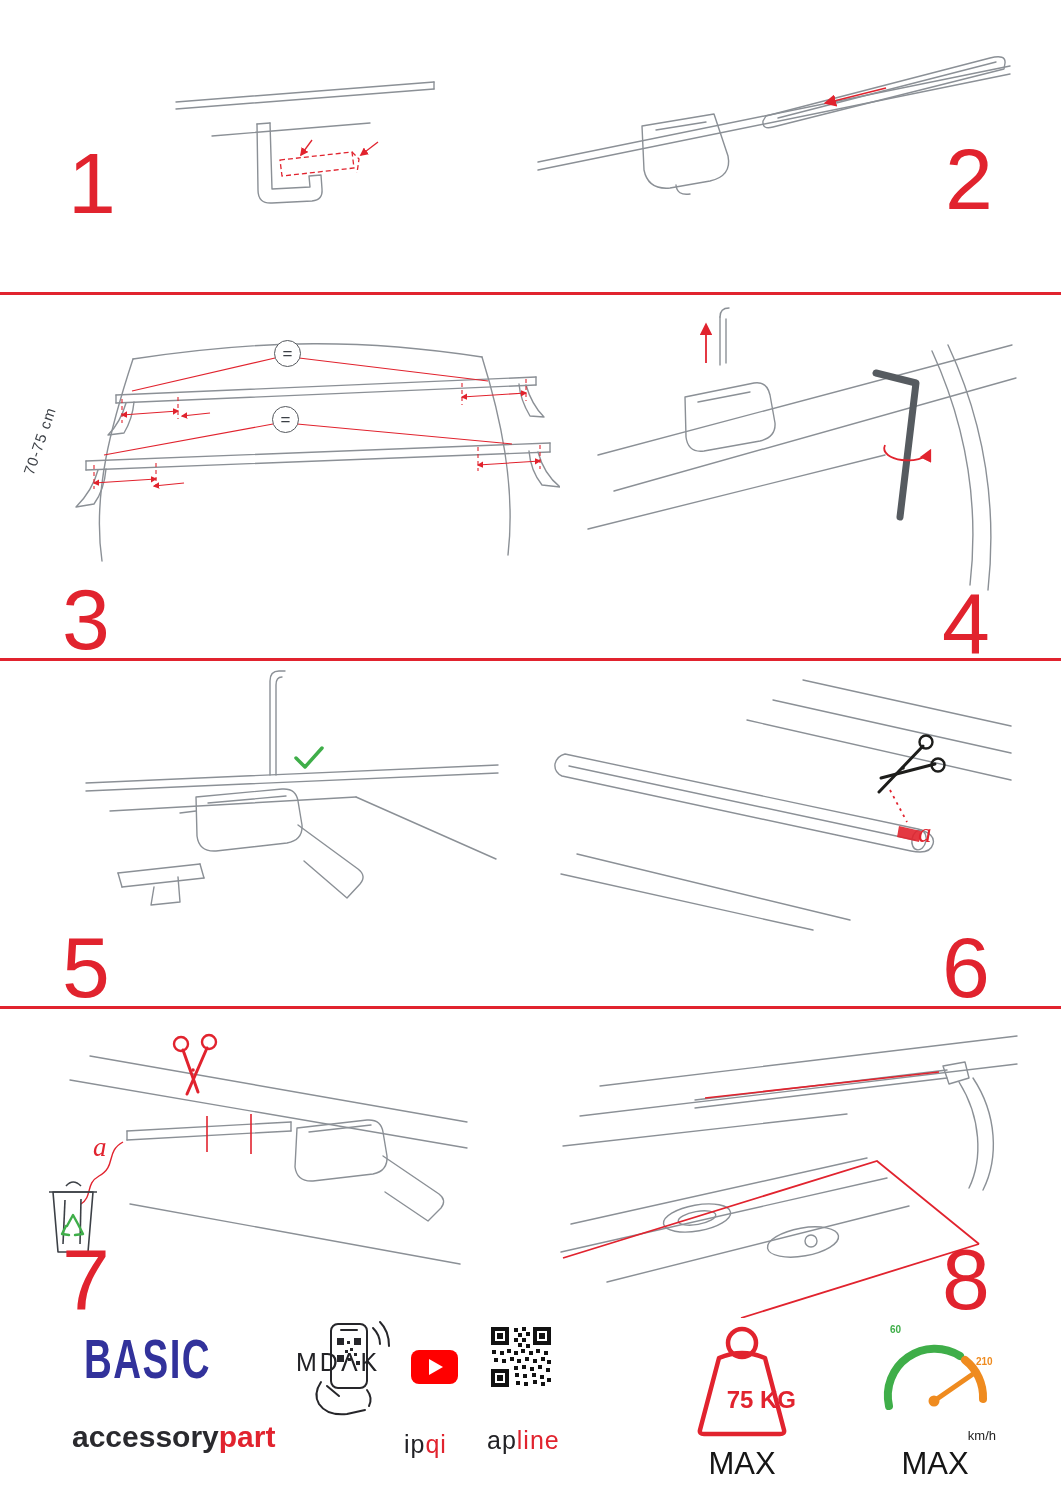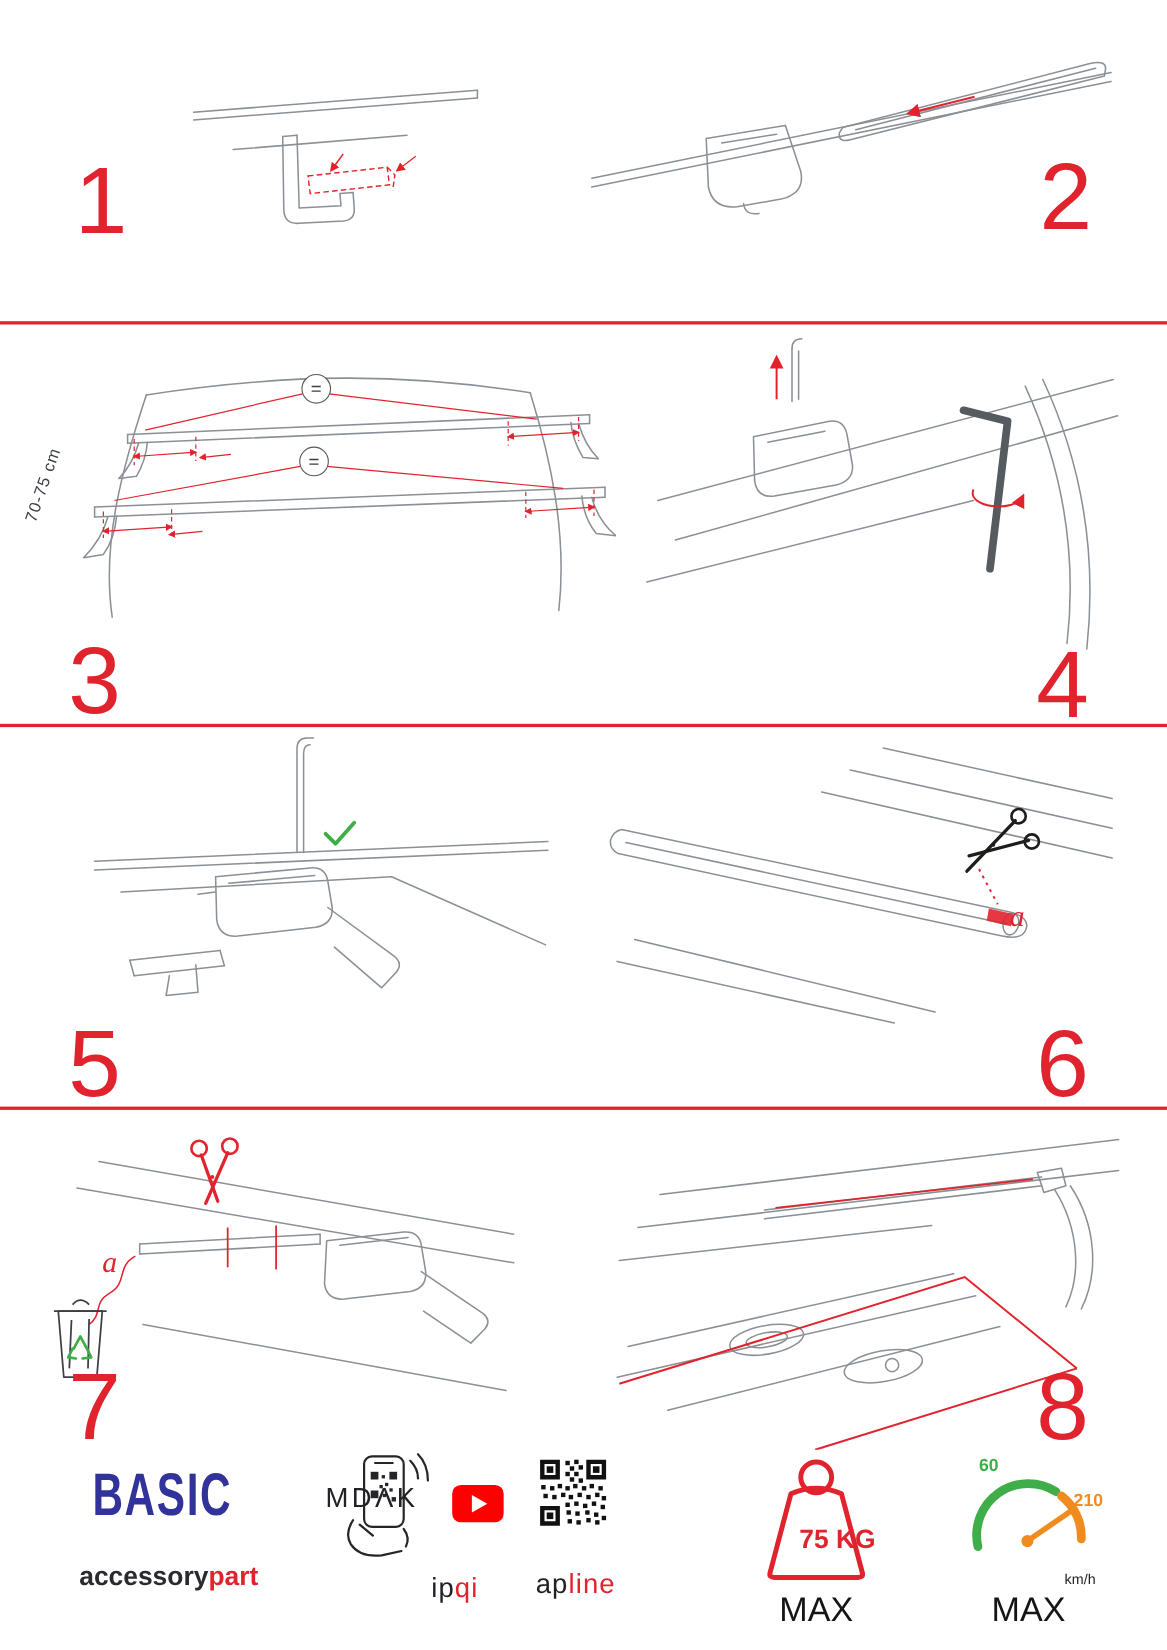--- a/index.html
+++ b/index.html
@@ -20,29 +20,29 @@
   .eq-circle{position:absolute;width:27px;height:27px;border:1.6px solid #55595e;border-radius:50%;
              background:#fff;display:flex;align-items:center;justify-content:center;
              font-size:17px;color:#3c4046;z-index:3}
   .rot-label{position:absolute;font-size:15px;color:#3c4046;letter-spacing:1px;
              transform:rotate(-71deg);transform-origin:left bottom;white-space:nowrap}
   .cut-label{position:absolute;font-family:"Liberation Serif",serif;font-style:italic;
              font-size:27px;color:var(--red);line-height:1}
   .brand-basic{position:absolute;left:84px;top:1328px;font-size:52px;font-weight:700;
                color:var(--blue);letter-spacing:2px;transform:scale(0.74,1.05);
                transform-origin:left top;white-space:nowrap}
-  .brand-sub{position:absolute;left:72px;top:1420px;font-size:24px;font-weight:700;
+  .brand-sub{position:absolute;left:72px;top:1420px;font-size:30px;font-weight:700;
              color:#2a2a2e;letter-spacing:0;white-space:nowrap}
   .brand-sub .red{color:var(--red)}
   .partner{position:absolute;font-size:25px;color:#222226;letter-spacing:3px;white-space:nowrap}
   .partner .red{color:var(--red)}
   .weight-text{position:absolute;left:688px;top:1386px;width:108px;text-align:right;
                font-size:24px;font-weight:700;color:var(--red)}
   .max-label{position:absolute;font-size:31px;font-weight:400;color:#151515;text-align:center}
-  .gauge-num{position:absolute;font-size:16px;font-weight:700}
+  .gauge-num{position:absolute;font-size:10px;font-weight:700}
   .gauge-unit{position:absolute;left:874px;top:1428px;width:122px;text-align:right;
               font-size:13px;color:#222}
 </style>
 </head>
 <body>
 
 <div class="page">
 
   <svg class="abs" style="left:160px;top:72px" width="290" height="170" viewBox="0 0 290 170">
     <defs>
@@ -312,21 +312,21 @@
       <rect x="45" y="38" width="3" height="3"></rect>
       <rect x="53" y="41" width="4" height="4"></rect>
     </g>
   </svg>
   <div class="partner" style="left:296px;top:1348px">MDΛK</div>
 
   <svg class="abs" style="left:411px;top:1350px" width="47" height="34" viewBox="0 0 47 34">
     <rect x="0" y="0" width="47" height="34" rx="8" fill="#ff0000"></rect>
     <polygon points="18,9 18,25 32,17" fill="#ffffff"></polygon>
   </svg>
-  <div class="partner" style="left:392px;top:1430px;letter-spacing:1px"><span>ip</span><span class="red">qi</span></div>
+  <div class="partner" style="left:404px;top:1430px;letter-spacing:1px"><span>ip</span><span class="red">qi</span></div>
 
   <svg class="abs" style="left:488px;top:1324px" width="66" height="66" viewBox="0 0 66 66">
     <g fill="#111111">
       <path fill-rule="evenodd" d="M3,3 h18 v18 h-18 Z M7,7 v10 h10 v-10 Z"></path>
       <rect x="9" y="9" width="6" height="6"></rect>
       <path fill-rule="evenodd" d="M45,3 h18 v18 h-18 Z M49,7 v10 h10 v-10 Z"></path>
       <rect x="51" y="9" width="6" height="6"></rect>
       <path fill-rule="evenodd" d="M3,45 h18 v18 h-18 Z M7,49 v10 h10 v-10 Z"></path>
       <rect x="9" y="51" width="6" height="6"></rect>
       <rect x="26" y="4" width="4" height="4"></rect>

